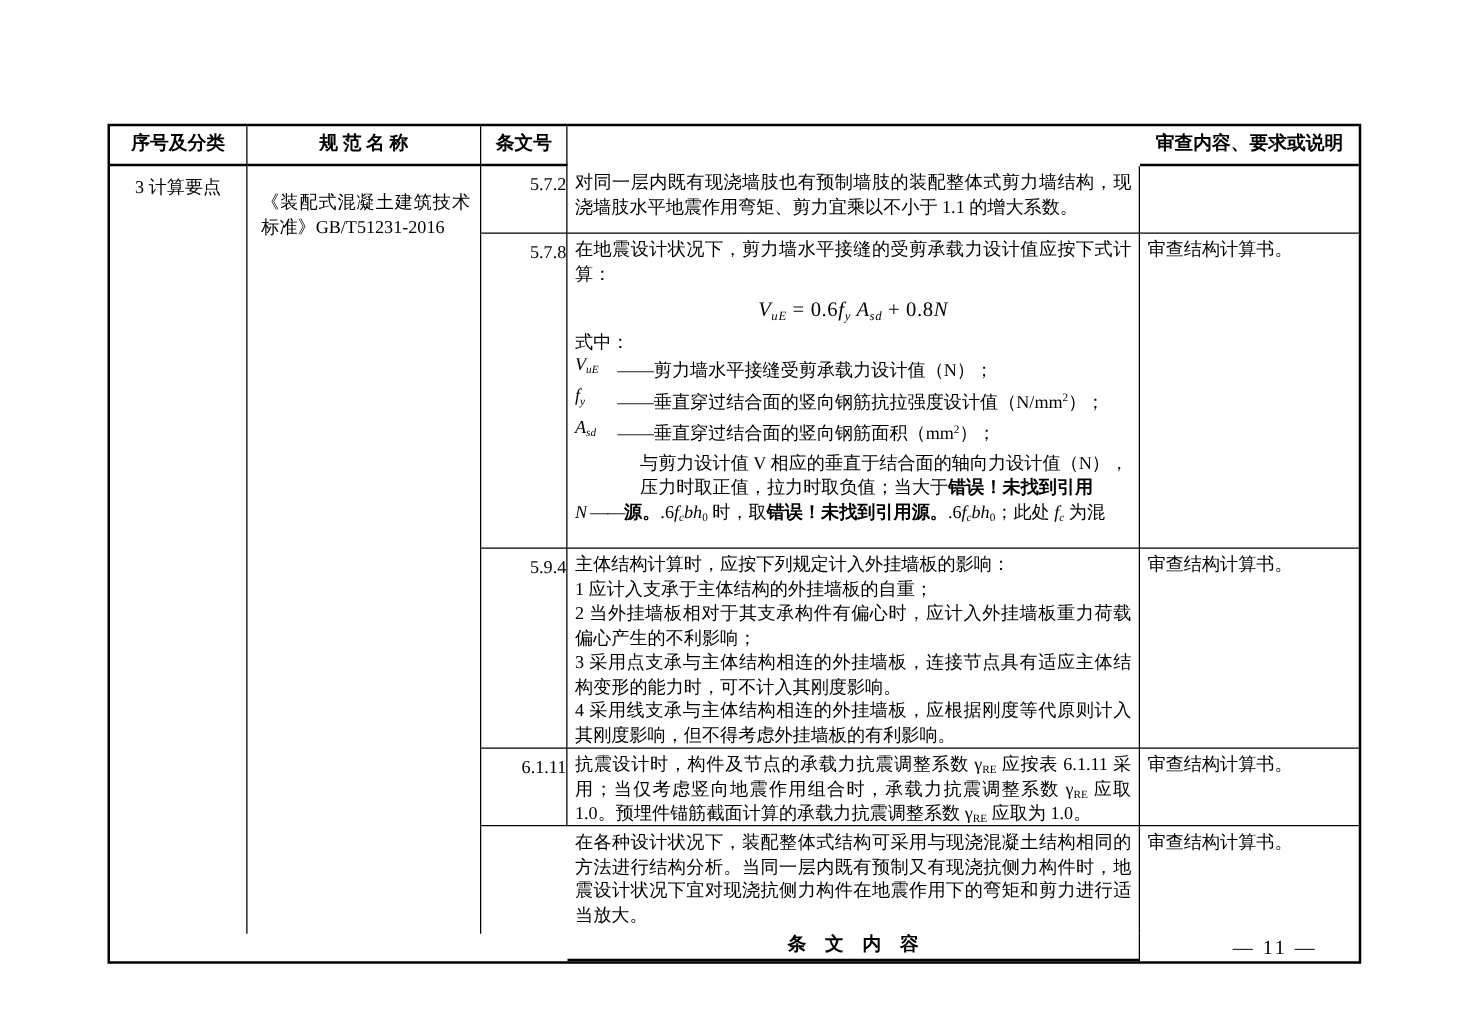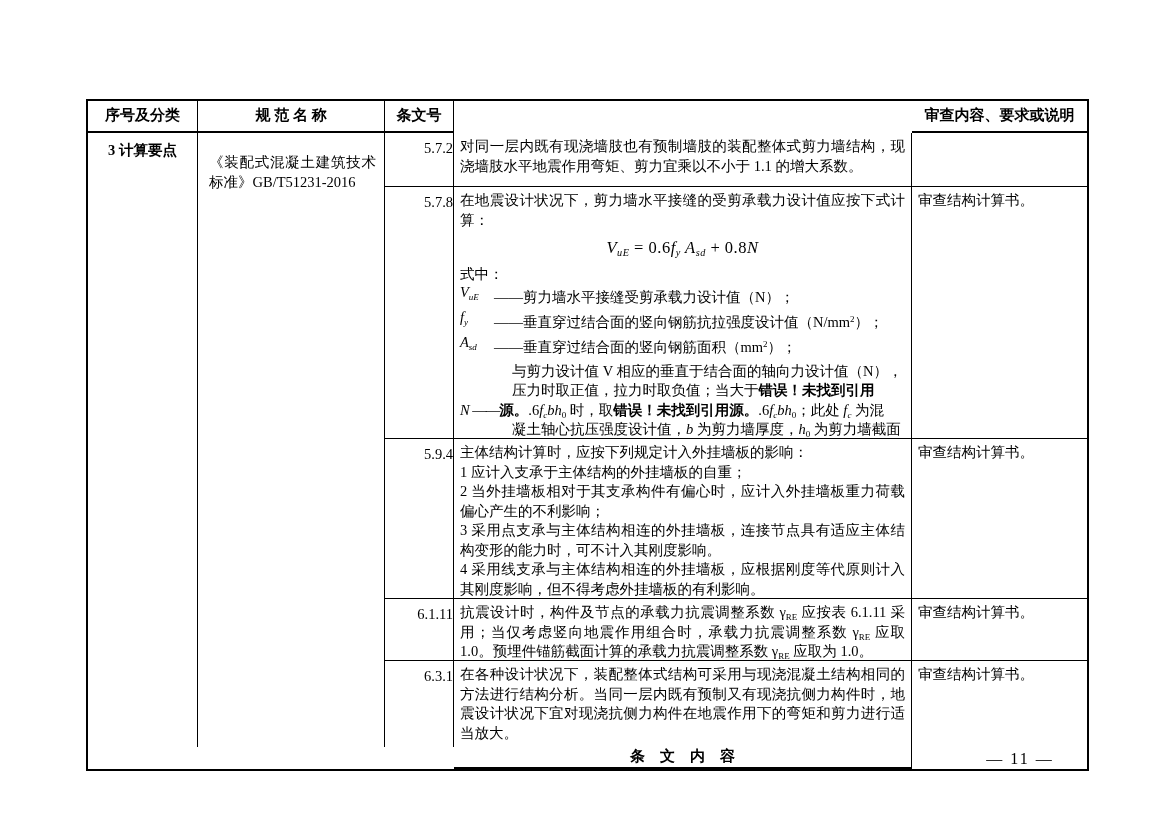--- a/index.html
+++ b/index.html
@@ -34,21 +34,21 @@
   .hcell{
     display:flex;align-items:center;justify-content:center;
     font-weight:bold;font-size:15px;
     border-bottom-width:2px;
     text-align:right;
   }
   .merge{grid-row:2 / 7;}
   .c1{grid-column:1;} .c2{grid-column:2;} .c3{grid-column:3;}
   .c4{grid-column:4;} .c5{grid-column:5;}
   .r2{grid-row:2;} .r3{grid-row:3;} .r4{grid-row:4;} .r5{grid-row:5;} .r6{grid-row:6;}
-  .cat-cell{font-weight:bold;text-align:center;padding-top:8px;}
+  .cat-cell{font-weight:normal;text-align:center;padding-top:8px;}
   .std-cell{padding:20px 8px 0 11px;text-align:justify;}
   .num-cell{text-align:right;padding-top:6px;font-size:14.5px;}
   .content-cell{padding:4px 6px;text-align:justify;}
   .review-cell{padding:4px 6px;text-align:left;}
   
   .b{font-weight:bold;}
   .m{font-style:italic;}
   .sub{font-size:0.62em;vertical-align:-0.3em;line-height:0;}
   .sup{font-size:0.62em;vertical-align:0.55em;line-height:0;}
   
@@ -101,41 +101,39 @@
       <div class="var-row">
         <span class="var-sym"><span class="m">f</span><span class="m sub">y</span></span><span><span>——垂直穿过结合面的竖向钢筋抗拉强度设计值（N/mm</span><span class="sup">2</span><span>）；</span></span>
       </div>
       <div class="var-row">
         <span class="var-sym"><span class="m">A</span><span class="m sub">sd</span></span><span><span>——垂直穿过结合面的竖向钢筋面积（mm</span><span class="sup">2</span><span>）；</span></span>
       </div>
       <div class="nblock">
         <div class="nline ind"><span>与剪力设计值 V 相应的垂直于结合面的轴向力设计值（N），</span></div>
         <div class="nline ind"><span>压力时取正值，拉力时取负值；当大于</span><span class="b">错误！未找到引用</span></div>
         <div class="nline nowrap"><span class="m">N</span><span class="var-dash"> ——</span><span class="b">源。</span><span>.6</span><span class="m">f</span><span class="m sub">c</span><span class="m">bh</span><span class="sub">0</span><span> 时，取</span><span class="b">错误！未找到引用源。</span><span>.6</span><span class="m">f</span><span class="m sub">c</span><span class="m">bh</span><span class="sub">0</span><span>；此处 </span><span class="m">f</span><span class="m sub">c</span><span> 为混</span></div>
-        <div class="nline ind"><span>凝土轴心抗压强度设计值，</span><span class="m">b</span><span> 为剪力墙厚度，</span><span class="m">h</span><span class="sub">0</span><span> 为剪力墙截面</span></div>
 
       </div>
     </div>
     <div class="cell c5 r3 last-col review-cell">审查结构计算书。</div>
 
     <div class="cell c3 r4 num-cell">5.9.4</div>
     <div class="cell c4 r4 content-cell">
       <div class="para">主体结构计算时，应按下列规定计入外挂墙板的影响：</div>
       <div class="para">1 应计入支承于主体结构的外挂墙板的自重；</div>
       <div class="para">2 当外挂墙板相对于其支承构件有偏心时，应计入外挂墙板重力荷载偏心产生的不利影响；</div>
       <div class="para">3 采用点支承与主体结构相连的外挂墙板，连接节点具有适应主体结构变形的能力时，可不计入其刚度影响。</div>
       <div class="para">4 采用线支承与主体结构相连的外挂墙板，应根据刚度等代原则计入其刚度影响，但不得考虑外挂墙板的有利影响。</div>
     </div>
     <div class="cell c5 r4 last-col review-cell">审查结构计算书。</div>
 
     <div class="cell c3 r5 num-cell">6.1.11</div>
     <div class="cell c4 r5 content-cell"><span>抗震设计时，构件及节点的承载力抗震调整系数 γ</span><span class="sub">RE</span><span> 应按表 6.1.11 采用；当仅考虑竖向地震作用组合时，承载力抗震调整系数 γ</span><span class="sub">RE</span><span> 应取 1.0。预埋件锚筋截面计算的承载力抗震调整系数 γ</span><span class="sub">RE</span><span> 应取为 1.0。</span></div>
     <div class="cell c5 r5 last-col review-cell">审查结构计算书。</div>
 
-    <div class="cell c3 r6 no-bottom num-cell">6.3.1</div>
     <div class="cell c4 r6 no-bottom content-cell">在各种设计状况下，装配整体式结构可采用与现浇混凝土结构相同的方法进行结构分析。当同一层内既有预制又有现浇抗侧力构件时，地震设计状况下宜对现浇抗侧力构件在地震作用下的弯矩和剪力进行适当放大。</div>
     <div class="cell c5 r6 no-bottom last-col review-cell">审查结构计算书。</div>
 
   </div>
 
   <div class="pageno">— 11 —</div>
 
 </div>
 
 </body></html>

